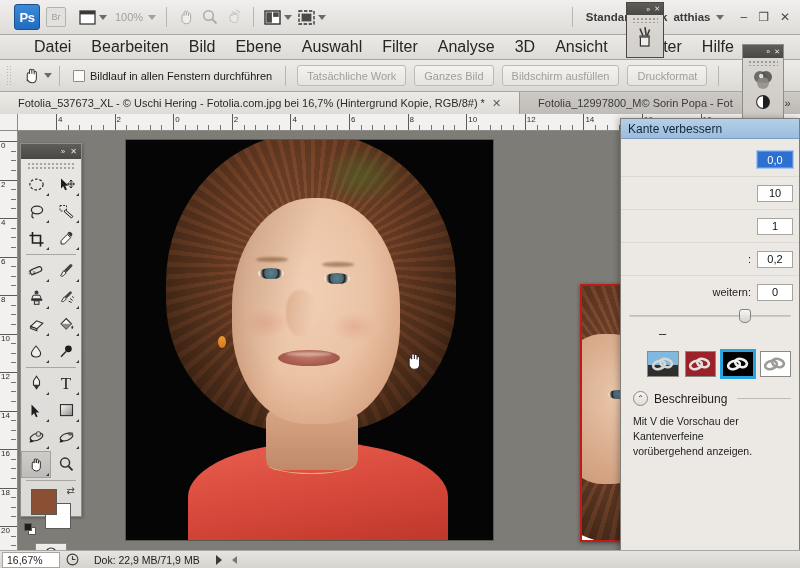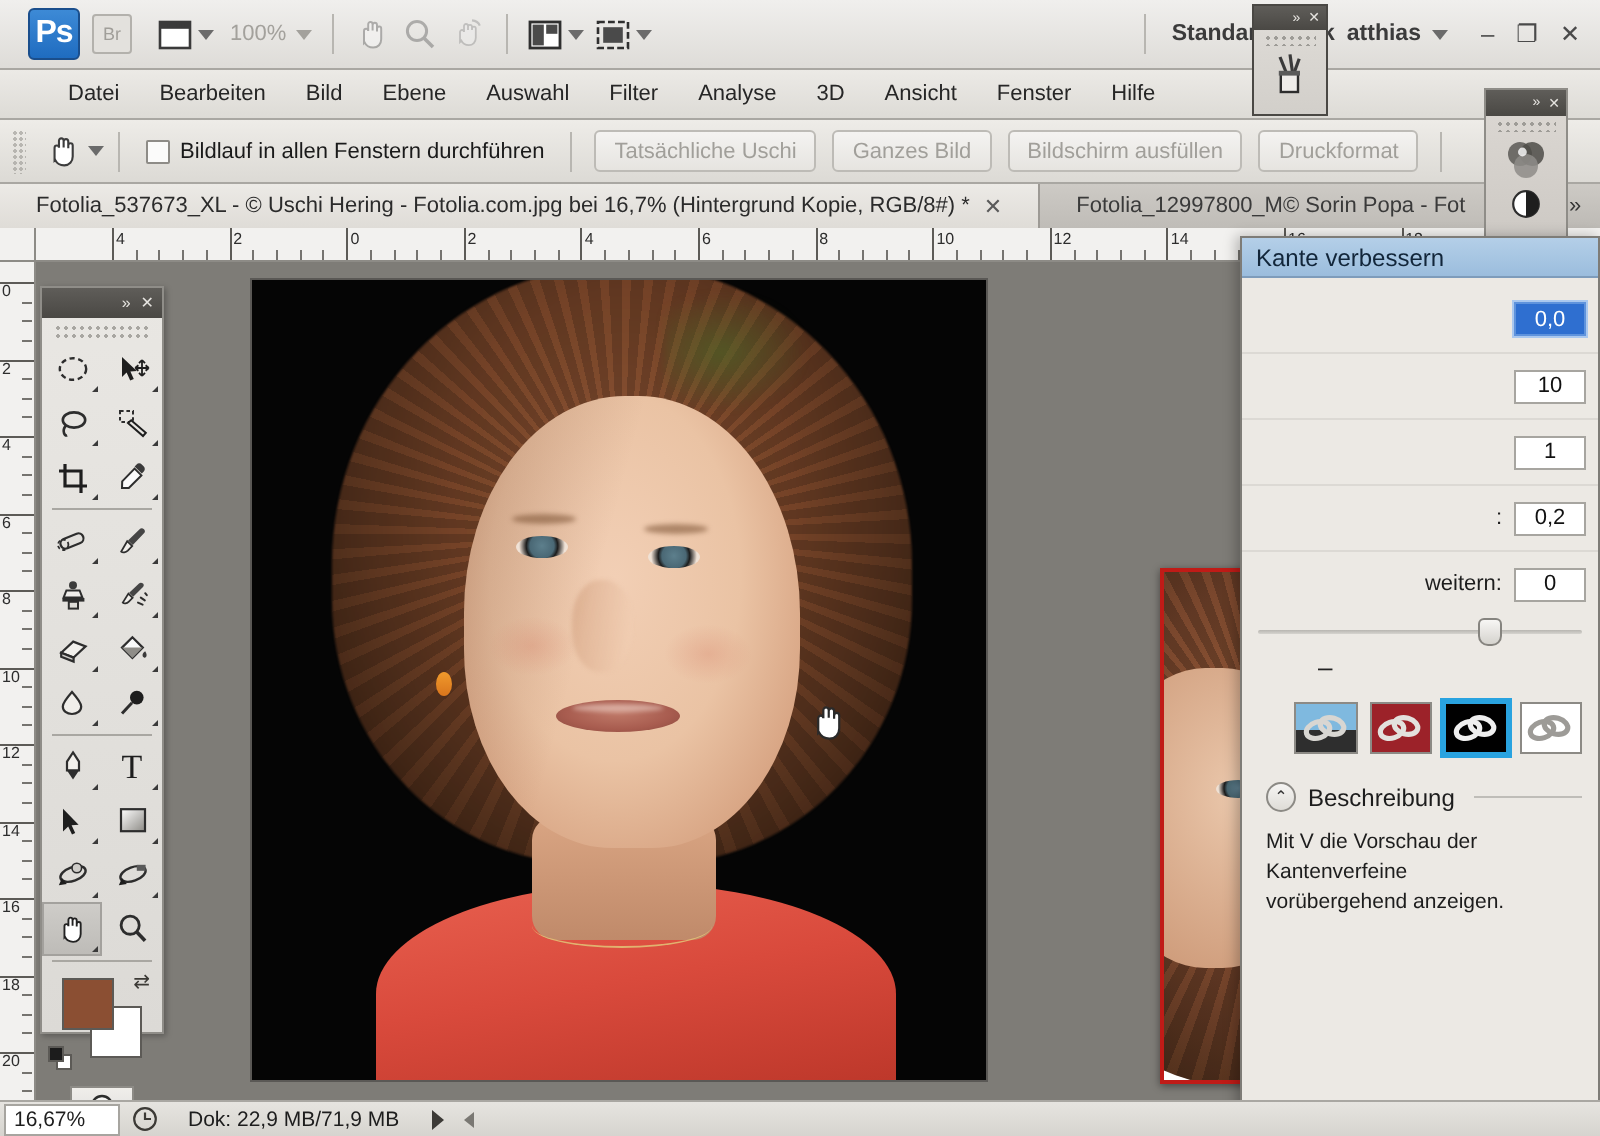--- a/index.html
+++ b/index.html
@@ -18,21 +18,21 @@
   .appbar {
     position:absolute; left:0; top:0; width:800px; height:35px;
     background:linear-gradient(#f0efed,#dedcd8);
     border-bottom:1px solid #a9a7a2;
     display:flex; align-items:center; padding:0 6px;
   }
   .ps-logo {
     width:26px; height:26px; margin:0 6px 0 8px;
     background:linear-gradient(#3d8ad6,#1f6cc0);
     border:1px solid #1a4e8c; border-radius:3px;
-    color:#fff; font-weight:bold; font-size:16px;
+    color:#fff; font-weight:bold; font-size:13px;
     display:flex; align-items:center; justify-content:center;
     letter-spacing:-.5px;
   }
   .br-btn {
     width:20px; height:20px; margin-right:10px;
     border:1px solid #b3b1ac; border-radius:2px;
     background:#e3e1dd; color:#a09e99; font-size:9px;
     display:flex; align-items:center; justify-content:center;
   }
   .abtn {
@@ -49,21 +49,21 @@
   .wincontrols { display:flex; align-items:center; gap:11px; margin-left:10px; color:#4a4a4a; font-size:12px; }
   .wincontrols span { cursor:default; }
 
   
   .menubar {
     position:absolute; left:0; top:35px; width:800px; height:25px;
     background:linear-gradient(#eceae6,#dddbd6);
     border-bottom:1px solid #a9a7a2;
     display:flex; align-items:center; padding-left:24px; gap:0;
   }
-  .menu-item { padding:3px 10px; font-size:11px; color:#262626; }
+  .menu-item { padding:3px 10px; font-size:16px; color:#262626; }
 
   
   .optbar {
     position:absolute; left:0; top:60px; width:800px; height:32px;
     background:linear-gradient(#eeece8,#dcdad5);
     border-bottom:1px solid #a9a7a2;
     display:flex; align-items:center; padding:0 6px;
   }
   .grip { width:7px; height:22px; margin-right:5px;
     background-image:radial-gradient(#a8a6a1 1px, transparent 1px);
@@ -453,21 +453,21 @@
         <path d="M5 13.5V7.5c0-.7.6-1.1 1.1-1.1.6 0 1 .5 1 1.1V4.2c0-.7.5-1.2 1.1-1.2s1.1.5 1.1 1.2v3.1V4.6c0-.7.5-1.2 1.1-1.2s1.1.5 1.1 1.2v3.1V6.4c0-.6.5-1.1 1.1-1.1s1 .5 1 1.1v5.2c0 2.4-1.6 4.2-4 4.2-2.2 0-3.6-1.1-4.3-2.6L5 13.5z" fill="#fff" stroke="#3c3c3c" stroke-width="1"></path>
       </svg>
     </div>
     <i class="caret"></i>
     <div class="vsep"></div>
     <div class="chk-wrap">
       <span class="chkbox"></span>
       <span>Bildlauf in allen Fenstern durchführen</span>
     </div>
     <div class="vsep"></div>
-    <div class="obtn">Tatsächliche Uschi</div>
+    <div class="obtn">Tatsächliche Work</div>
     <div class="obtn">Ganzes Bild</div>
     <div class="obtn">Bildschirm ausfüllen</div>
     <div class="obtn">Druckformat</div>
     <div class="vsep"></div>
   </div>
 
   <div class="tabbar">
     <div class="doctab" style="max-width:525px">
       <span>Fotolia_537673_XL - © Uschi Hering - Fotolia.com.jpg bei 16,7% (Hintergrund Kopie, RGB/8#) *</span>
       <span class="tab-x">✕</span>

